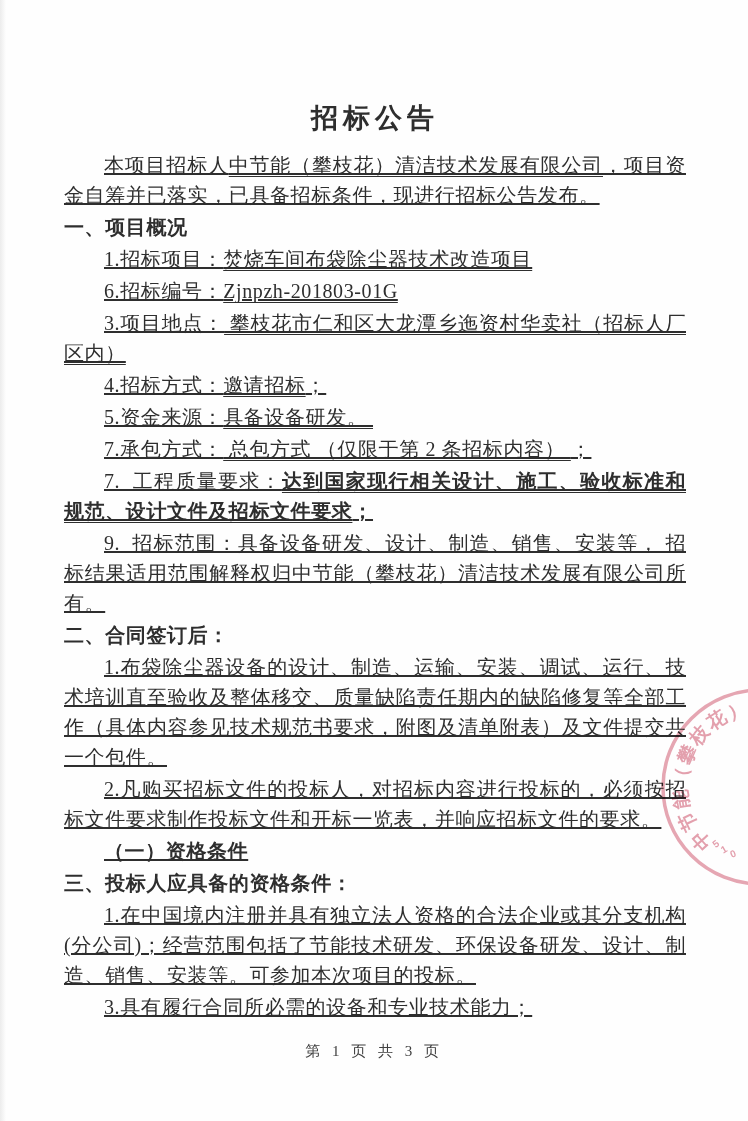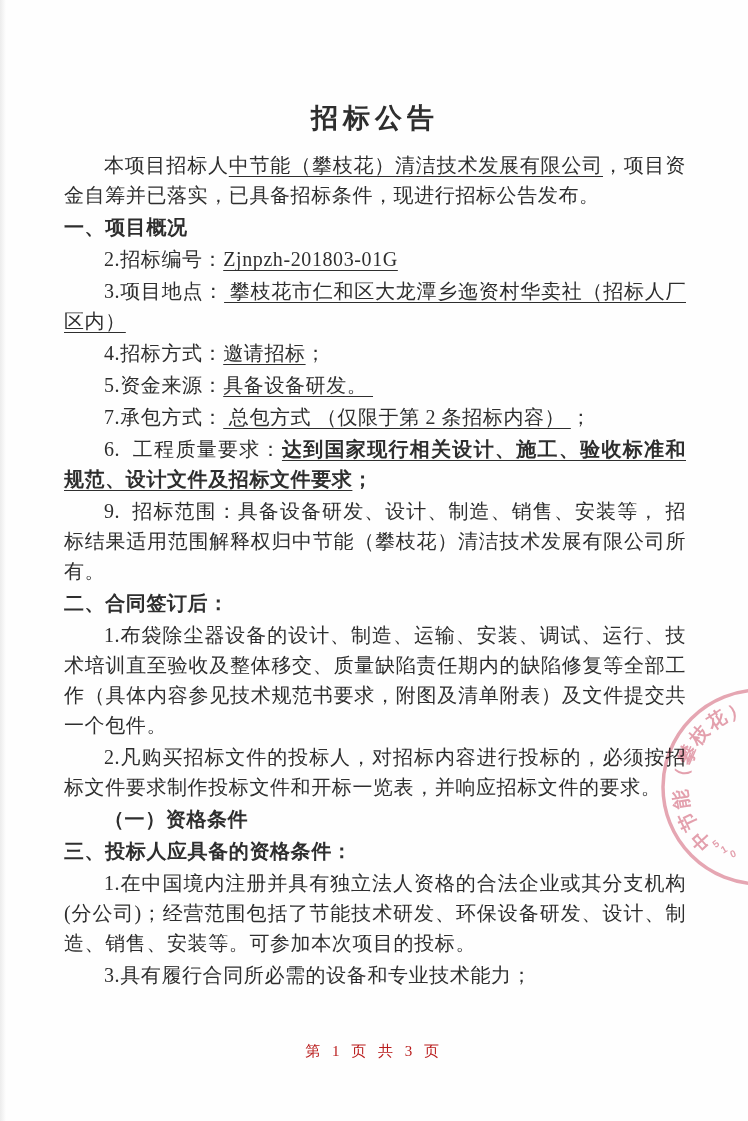--- a/index.html
+++ b/index.html
@@ -24,28 +24,28 @@
     font-weight:bold;letter-spacing:5px;
     margin:0 0 14px 0;
   }
   .block{
     font-size:20px;line-height:30px;
     margin:0 0 2px 0;
     text-align:justify;
     letter-spacing:0.6px;
     white-space:pre-wrap;
   }
-  .para,.item,.subheading{text-indent:2em;}
+  .para,.item,.subheading{text-indent:2em;text-decoration:underline;}
   .heading,.subheading{font-weight:bold;}
   .u{text-decoration:underline;text-underline-offset:4px;text-decoration-thickness:1px;}
   .b{font-weight:bold;}
   .footer{
     position:absolute;left:0;right:0;top:1042px;
     text-align:center;
-    font-size:15px;letter-spacing:4px;color:#b91c1c;
+    font-size:15px;letter-spacing:4px;color:#404040;
   }
   .stamp{
     position:absolute;left:650px;top:677px;
     width:220px;height:220px;
     pointer-events:none;
     opacity:0.78;
     mix-blend-mode:multiply;
   }
   .stamp svg text{
     font-family:"Liberation Sans","DejaVu Sans",sans-serif;
@@ -54,26 +54,27 @@
 </style>
 </head>
 <body>
 
 <div class="page">
   <div class="content">
     <h1 class="doc-title">招标公告</h1>
     <div>
         <div class="block para"><span>本项目招标人</span><span class="u">中节能（攀枝花）清洁技术发展有限公司</span><span>，项目资金自筹并已落实，已具备招标条件，现进行招标公告发布。</span></div>
         <div class="block heading"><span>一、项目概况</span></div>
-        <div class="block item"><span>2.招标编号：</span><span class="u">Zjnpzh-201803-01G</span></div>
+        <div class="block item"><span>1.招标项目：</span><span class="u">焚烧车间布袋除尘器技术改造项目</span></div>
+        <div class="block item"><span>6.招标编号：</span><span class="u">Zjnpzh-201803-01G</span></div>
         <div class="block item"><span>3.项目地点：</span><span class="u"> 攀枝花市仁和区大龙潭乡迤资村华卖社（招标人厂区内）</span></div>
         <div class="block item"><span>4.招标方式：</span><span class="u">邀请招标</span><span>；</span></div>
         <div class="block item"><span>5.资金来源：</span><span class="u">具备设备研发。 </span></div>
         <div class="block item"><span>7.承包方式：</span><span class="u"> 总包方式 （仅限于第 2 条招标内容） </span><span>；</span></div>
-        <div class="block item"><span>6.  工程质量要求：</span><span class="u b">达到国家现行相关设计、施工、验收标准和规范、设计文件及招标文件要求</span><span class="b">；</span></div>
+        <div class="block item"><span>7.  工程质量要求：</span><span class="u b">达到国家现行相关设计、施工、验收标准和规范、设计文件及招标文件要求</span><span class="b">；</span></div>
         <div class="block item"><span>9.  招标范围：具备设备研发、设计、制造、销售、安装等， 招标结果适用范围解释权归中节能（攀枝花）清洁技术发展有限公司所有。</span></div>
         <div class="block heading"><span>二、合同签订后：</span></div>
         <div class="block item"><span>1.布袋除尘器设备的设计、制造、运输、安装、调试、运行、技术培训直至验收及整体移交、质量缺陷责任期内的缺陷修复等全部工作（具体内容参见技术规范书要求，附图及清单附表）及文件提交共一个包件。</span></div>
         <div class="block item"><span>2.凡购买招标文件的投标人，对招标内容进行投标的，必须按招标文件要求制作投标文件和开标一览表，并响应招标文件的要求。</span></div>
         <div class="block subheading"><span>（一）资格条件</span></div>
         <div class="block heading"><span>三、投标人应具备的资格条件：</span></div>
         <div class="block item"><span>1.在中国境内注册并具有独立法人资格的合法企业或其分支机构(分公司)；经营范围包括了节能技术研发、环保设备研发、设计、制造、销售、安装等。可参加本次项目的投标。</span></div>
         <div class="block item"><span>3.具有履行合同所必需的设备和专业技术能力；</span></div>
       </div>
   </div>

